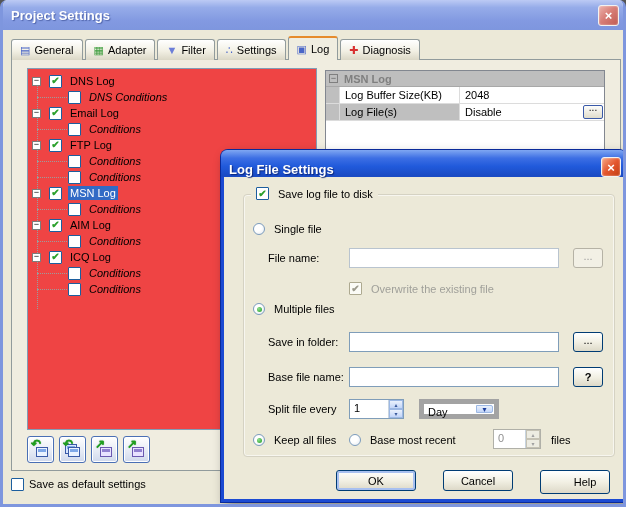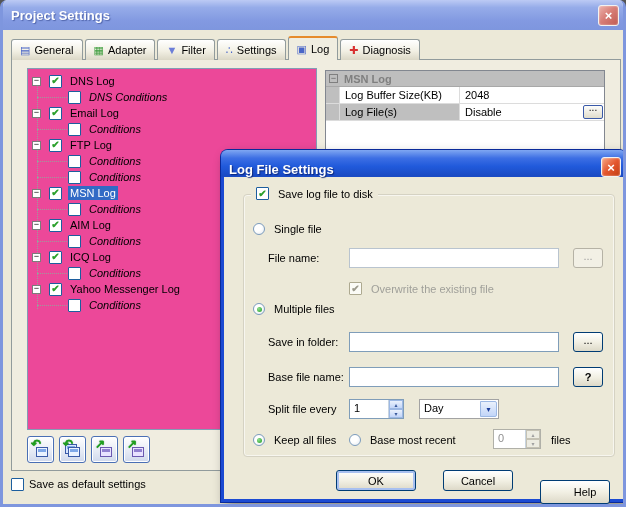--- a/index.html
+++ b/index.html
@@ -49,21 +49,21 @@
 
   
   .tabpage{
     position:absolute; left:8px; top:59px; width:610px; height:412px;
     border:1px solid #919B9C; background:#F0EDE0; z-index:1;
   }
 
   
   .treebox{
     position:absolute; left:24px; top:68px; width:290px; height:362px;
-    background:#ec4899; border:1px solid #839CB5; overflow:hidden; z-index:1;
+    background:#ef4444; border:1px solid #839CB5; overflow:hidden; z-index:1;
   }
   .treeline{
     position:absolute; left:9px; top:16px; height:224px; width:0;
     border-left:1px dotted #9C9C9C;
   }
   .trow{ position:relative; height:16px; display:flex; align-items:center; }
   .trow.parent{ padding-left:4px; }
   .trow.child{ padding-left:40px;font-style:italic; }
   .trow.child::before{
     content:""; position:absolute; left:9px; top:8px; width:30px; height:0;
@@ -202,21 +202,21 @@
   .spin-b{
     flex:1; display:flex; align-items:center; justify-content:center;
     font-size:6px; line-height:1; color:#3A5A9C;
     background:linear-gradient(180deg,#EAF1FC,#C2D5F8); border:1px solid #9CB8E4;
   }
   .spinner.dis{ border-color:#B0B0A8; }
   .spinner.dis .val{ color:#909090; }
   .spinner.dis .spin-b{ color:#A0A0A0; background:#EDECE2; border-color:#C5C2B4; }
 
   .combo{
-    position:absolute; height:20px; background:#fff; border:1px solid #a3a3a3; display:flex;
+    position:absolute; height:20px; background:#fff; border:5px solid #a3a3a3; display:flex;
   }
   .combo .val{ flex:1; padding:2px 0 0 4px; }
   .combo-arrow{
     width:17px; display:flex; align-items:center; justify-content:center;
     font-size:8px; color:#1C3E9C; border-radius:0 2px 2px 0;
     background:linear-gradient(180deg,#EAF1FC,#C2D5F8); border:1px solid #9CB8E4; margin:1px;
   }
 </style>
 </head>
 <body>
@@ -321,25 +321,20 @@
     <div class="trow parent">
       <span class="expbox"></span>
       <span class="cb on"></span>
       <span class="tlabel">ICQ Log</span>
     </div>
     <div class="trow child">
       <span class="cb"></span>
       <span class="tlabel">Conditions</span>
     </div>
 
-    <div class="trow parent">
-      <span class="expbox"></span>
-      <span class="cb on"></span>
-      <span class="tlabel">Yahoo Messenger Log</span>
-    </div>
     <div class="trow child">
       <span class="cb"></span>
       <span class="tlabel">Conditions</span>
     </div>
   </div>
 
   <div class="treetools">
     <div class="tbtn">
       <span class="mini-card"></span>
       <span class="tool-arrow">↶</span>
@@ -474,19 +469,19 @@
       <div class="ctl-row" style="left:327px; top:257px;">
         <span>files</span>
       </div>
 
       <div class="xp-btn focus" style="left:112px; top:293px; width:80px; height:21px;">
         <span>OK</span>
       </div>
       <div class="xp-btn" style="left:219px; top:293px; width:70px; height:21px;">
         <span>Cancel</span>
       </div>
-      <div class="xp-btn" style="left:316px; top:303px; width:70px; height:24px;padding-left:20px;">
+      <div class="xp-btn" style="left:316px; top:293px; width:70px; height:24px;padding-left:20px;">
         <span>Help</span>
       </div>
     </div>
   </div>
 
 </div>
 
 </body></html>

